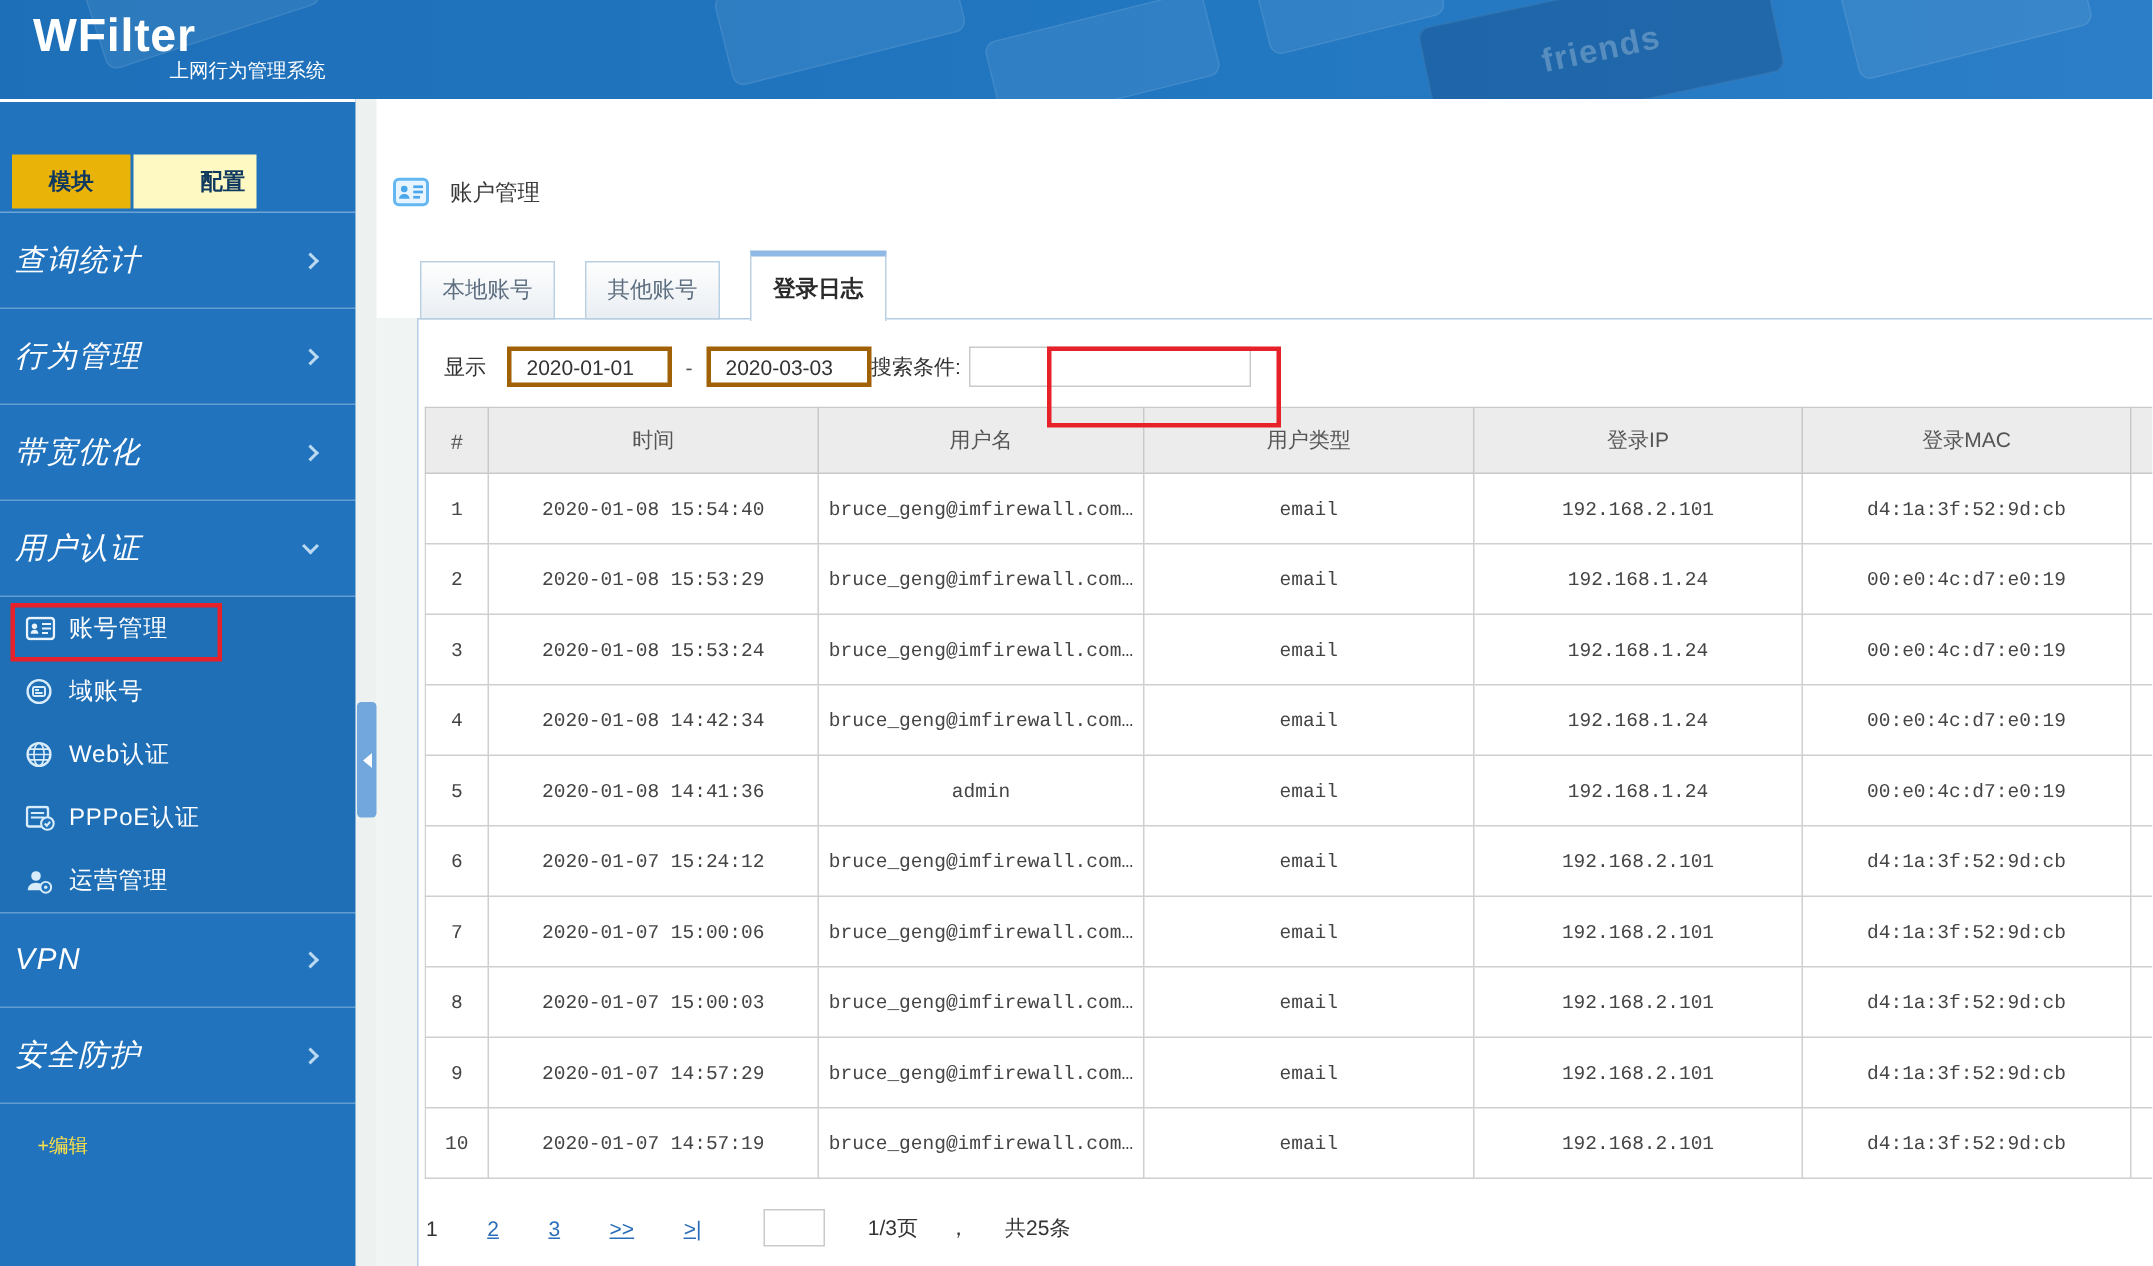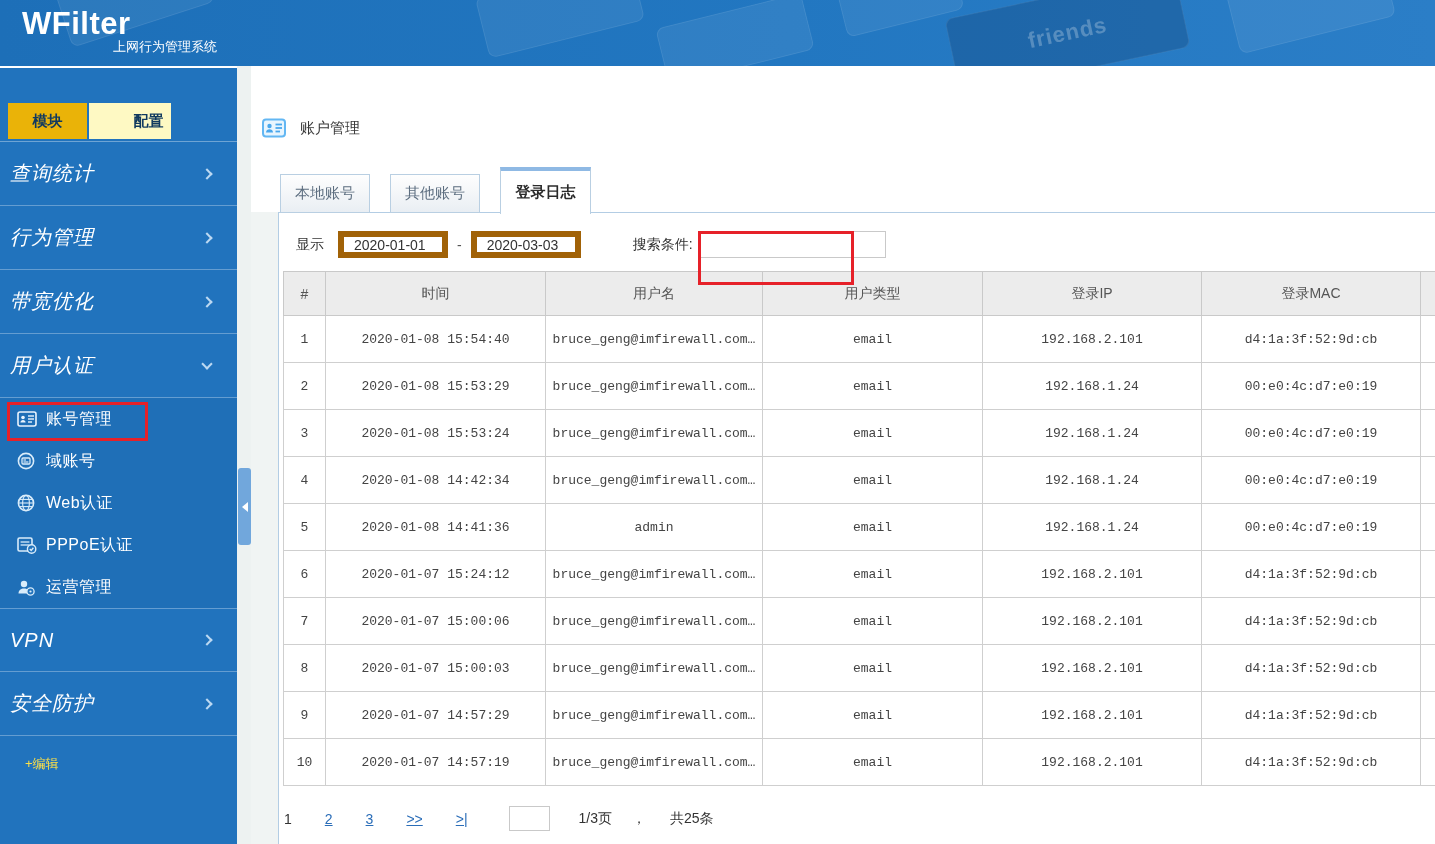--- a/index.html
+++ b/index.html
@@ -61,24 +61,24 @@
   .tabs { position:absolute; left:29px; top:100px; display:flex; align-items:flex-end; height:47px; }
   .tab { height:39px; padding:0 14px; display:flex; align-items:center; justify-content:center;
          font-size:15px; color:#5d6e80; background:linear-gradient(#fefefe,#e9eef3);
          border:1px solid #b9cfe2; margin-right:20px; cursor:pointer; min-width:85px; }
   .tab.active { height:47px; background:#fff; border-top:4px solid #8fb9e4; border-bottom:none;
                 font-weight:700; color:#2b2b2b; position:relative; z-index:3; margin-bottom:-1px; min-width:91px; }
 
   
   .filters { position:absolute; left:45px; top:165px; display:flex; align-items:center; font-size:14px; color:#333; }
   .filters .lbl { margin-right:14px; }
-  .date-input { width:110px; height:27px; border:6px solid #a16207; padding-left:10px;
+  .date-input { width:110px; height:27px; border:3px solid #a16207; padding-left:10px;
                 font-size:14px; color:#333; font-family:"Liberation Sans",sans-serif; }
   .dash { margin:0 9px; color:#555; }
-  .search-lbl { margin-left:52px; margin-right:5px;text-align:center; }
+  .search-lbl { margin-right:5px;text-align:center; }
   .search-input { width:188px; height:27px; border:1px solid #c9c9c9; padding-left:6px; font-size:14px; }
 
   
   .table-wrap { position:absolute; left:32px; top:205px; right:0; height:515px; overflow:hidden; }
   table { border-collapse:collapse; table-layout:fixed; width:1637px; }
   col.c0{width:42px} col.c1{width:220px} col.c2{width:217px} col.c3{width:220px}
   col.c4{width:219px} col.c5{width:219px} col.c6{width:500px}
   th { height:44px; background:#ececec; border:1px solid #c9c9c9; font-size:14px; font-weight:400; color:#555; }
   td { height:47px; border:1px solid #cfcfcf; background:#fff; text-align:center;
        font-family:"Liberation Mono", monospace; font-size:13px; color:#444;

